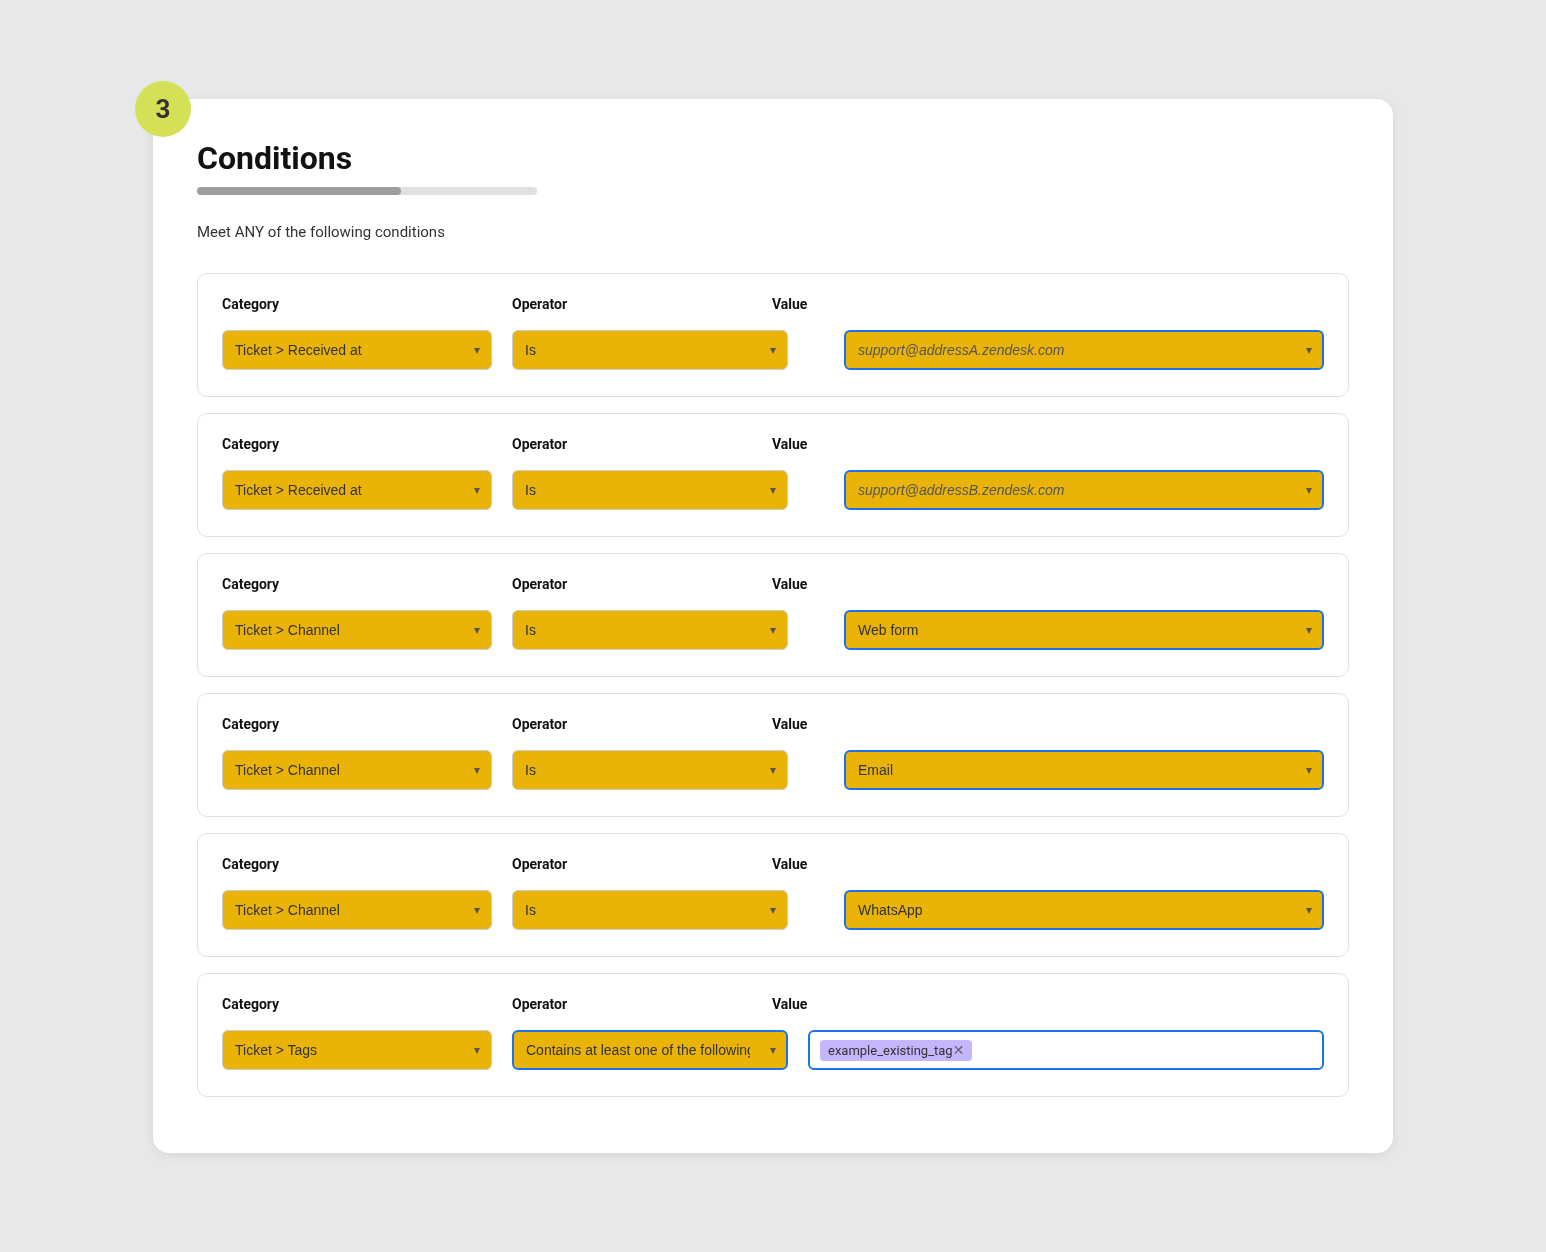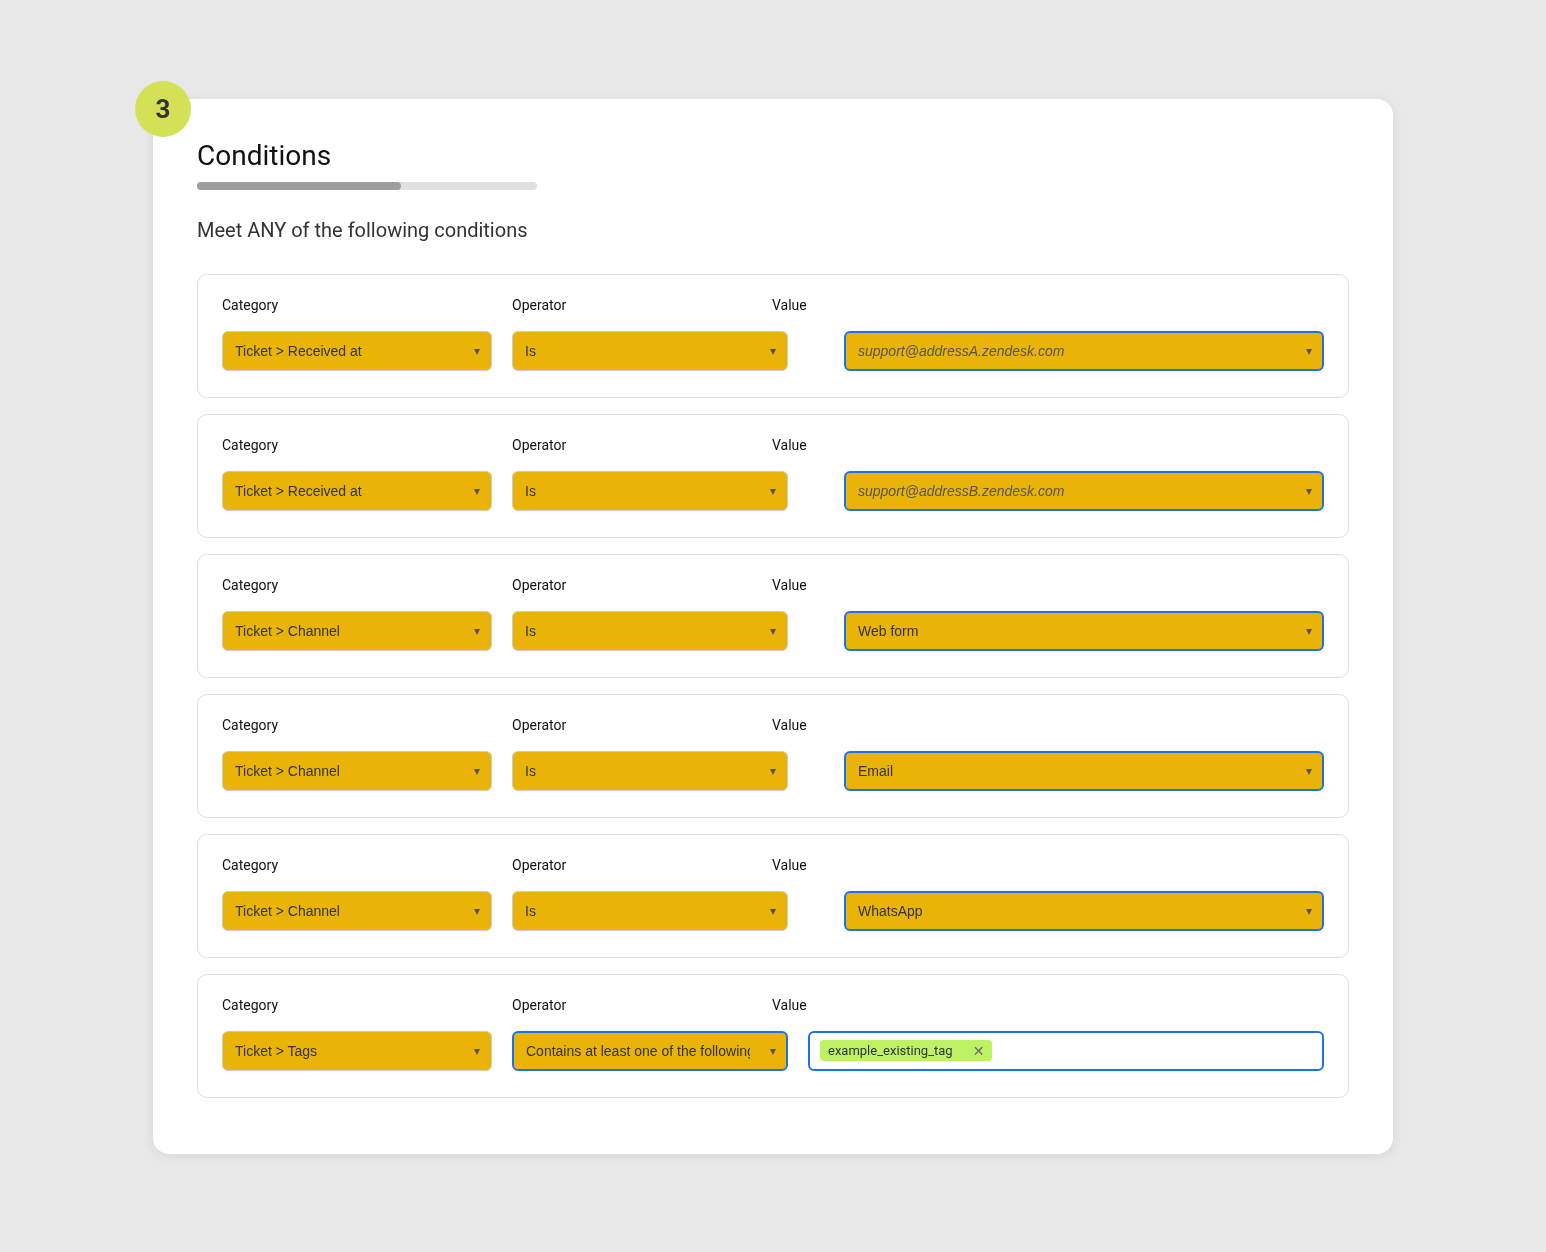--- a/index.html
+++ b/index.html
@@ -30,60 +30,60 @@
       border-radius: 50%;
       background: #d4e157;
       display: flex;
       align-items: center;
       justify-content: center;
       font-size: 26px;
       font-weight: 700;
       color: #333;
     }
     .page-title {
-      font-size: 28px;
-      font-weight: 400;
+      font-size: 32px;
+      font-weight: 700;
       color: #111;
       margin-bottom: 10px;
     }
     .progress-bar-container {
       background: #e0e0e0;
       border-radius: 4px;
       height: 8px;
       width: 340px;
       margin-bottom: 28px;
     }
     .progress-bar-fill {
       background: #9e9e9e;
       border-radius: 4px;
       height: 8px;
       width: 60%;
     }
     .section-label {
-      font-size: 20px;
+      font-size: 15px;
       color: #333;
       margin-bottom: 32px;
     }
     .condition-row {
       border: 1px solid #e0e0e0;
       border-radius: 10px;
       padding: 22px 24px 26px 24px;
       margin-bottom: 16px;
     }
     .row-headers {
       display: flex;
       gap: 20px;
       margin-bottom: 10px;
     }
     .col-category { width: 270px; }
     .col-operator { width: 240px; }
     .col-value { flex: 1; }
     .col-label {
       font-size: 14px;
-      font-weight: 400;
+      font-weight: 700;
       color: #111;
       margin-bottom: 8px;
     }
     .row-fields {
       display: flex;
       gap: 20px;
       align-items: center;
     }
     .select-wrapper {
       position: relative;
@@ -130,28 +130,28 @@
       border: 2px solid #1a73e8;
       border-radius: 6px;
       padding: 6px 10px;
       display: flex;
       align-items: center;
       gap: 6px;
       flex-wrap: wrap;
       background: white;
     }
     .tag-chip {
-      background: #bef264;
+      background: #c4b5fd;
       border-radius: 4px;
       padding: 3px 8px;
       font-size: 13px;
       color: #333;
       display: flex;
       align-items: center;
-      gap: 20px;
+      gap: 0;
     }
     .tag-chip .remove {
       color: #666;
       font-size: 14px;
       cursor: pointer;
       line-height: 1;
     }
   </style>
 </head>
 <body>

